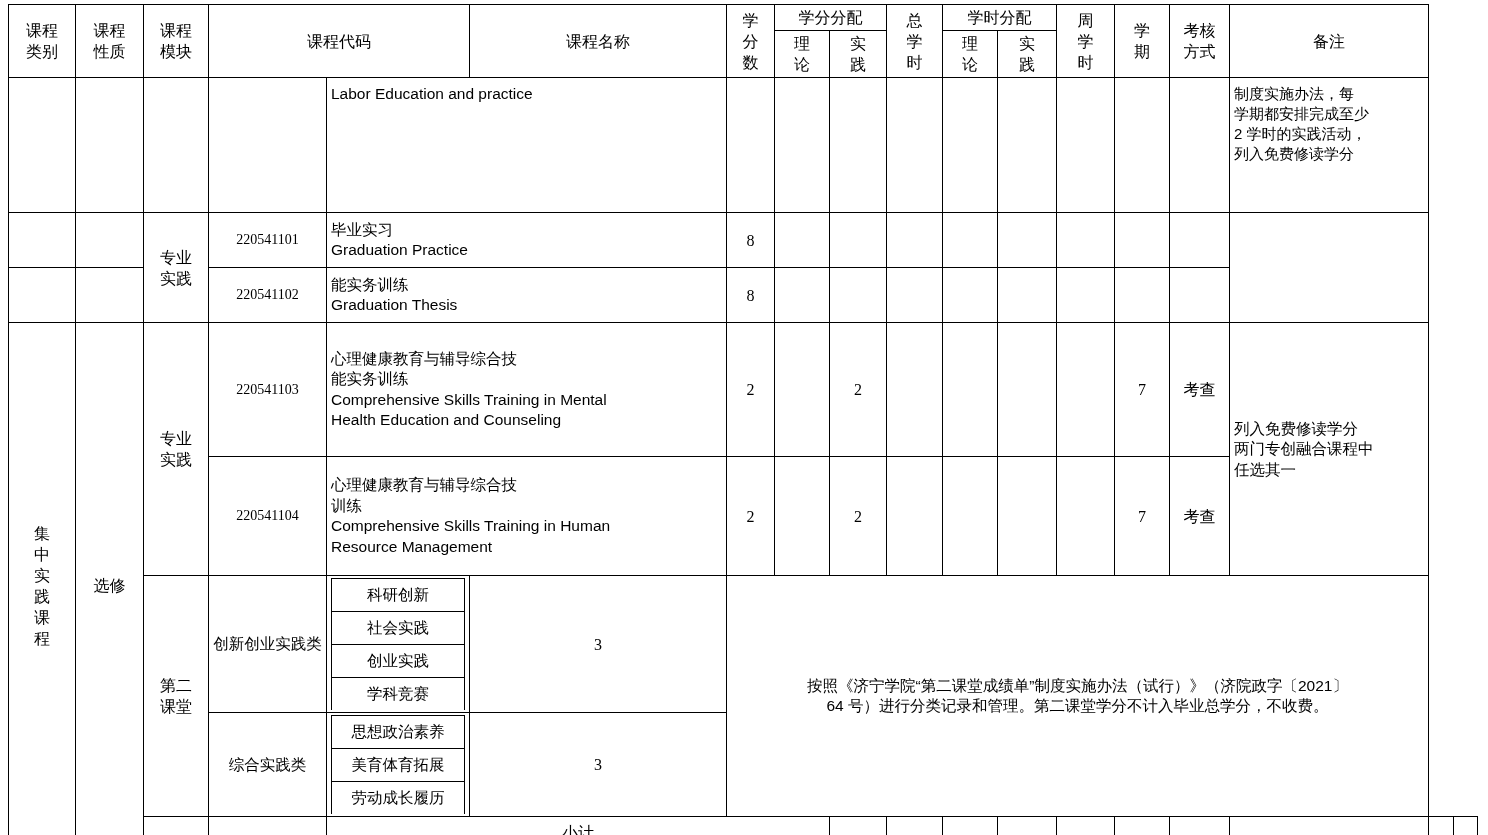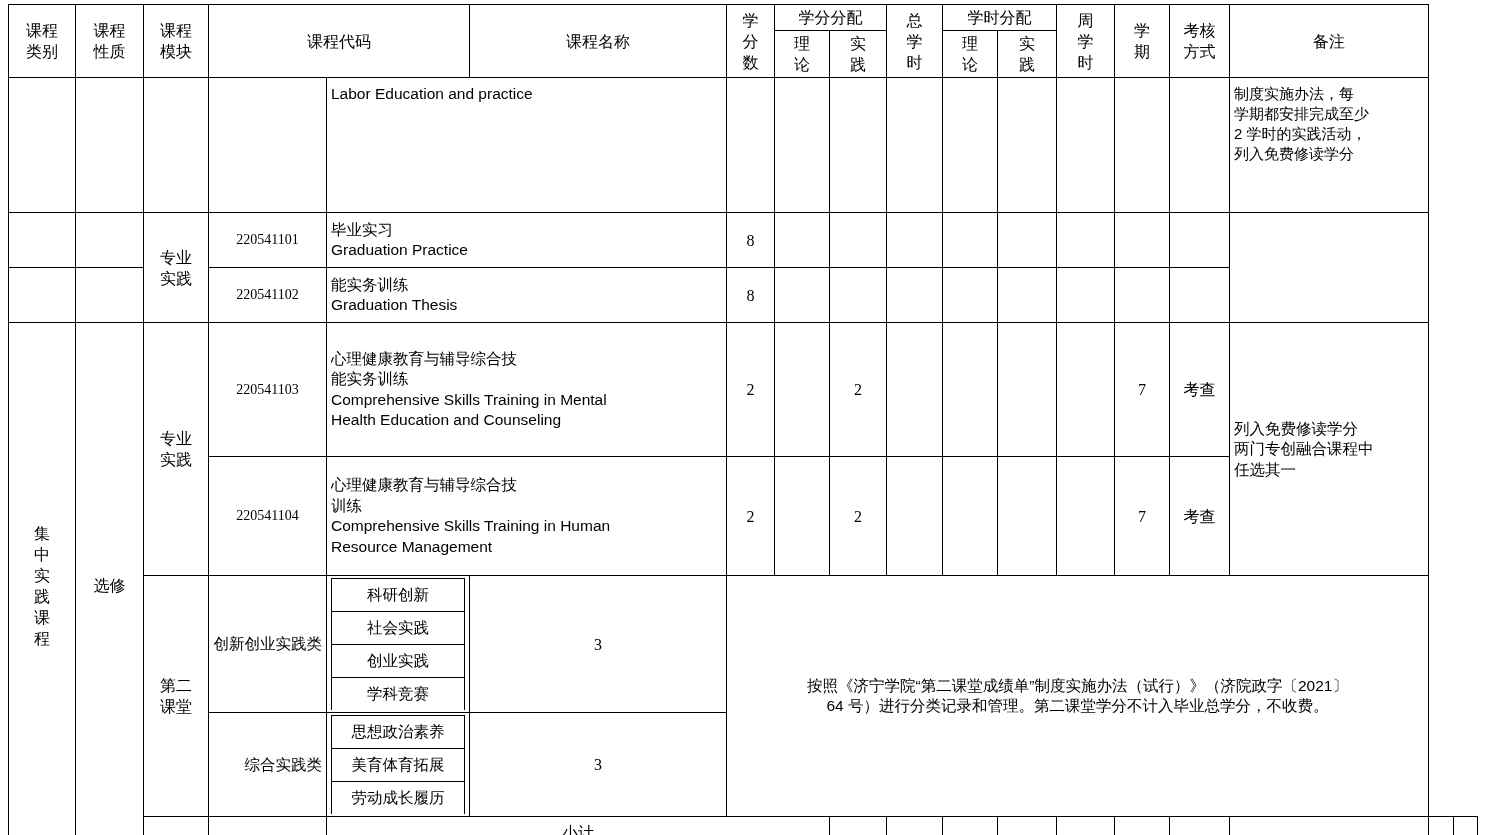--- a/index.html
+++ b/index.html
@@ -83,21 +83,21 @@
     font-family: Liberation Sans, sans-serif;
     font-size: 16px;
     line-height: 1.55;
   }
   .num {
     text-align: center;
     font-size: 16px;
     font-family: "Liberation Serif", "DejaVu Serif", serif;
   }
   .sub-row-cell {
-    text-align: right;
+    text-align: center;
     font-family: "Liberation Sans", "DejaVu Sans", sans-serif;
     font-size: 15.5px;
     padding: 1px 4px;
   }
   .nested {
     border-collapse: collapse;
     table-layout: fixed;
     width: 100%;
   }
   .nested td {

